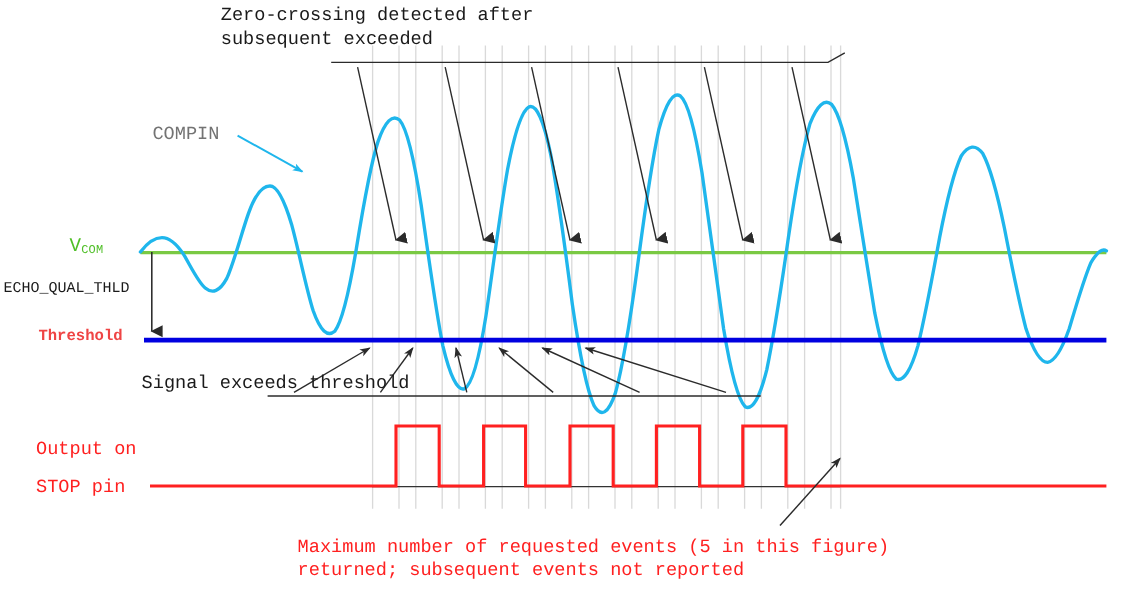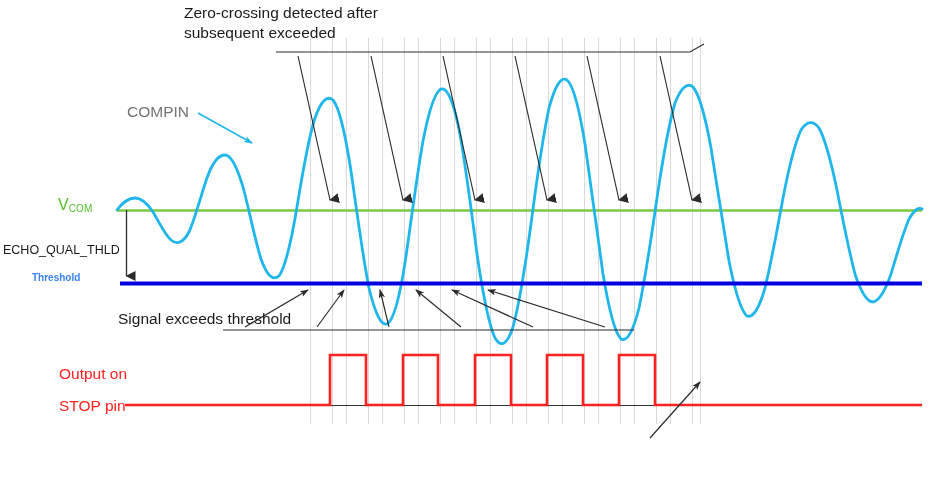--- a/index.html
+++ b/index.html
@@ -5,39 +5,39 @@
   html, body {
     margin: 0;
     padding: 0;
     background: #ffffff;
   }
   #figure {
     position: relative;
     width: 944px;
     height: 491px;
     background: #ffffff;
-    font-family: Liberation Sans, sans-serif;
+    font-family: Liberation Mono, monospace;
     overflow: hidden;
   }
   #figure svg {
     position: absolute;
     left: 0;
     top: 0;
   }
   .lbl {
     position: absolute;
     white-space: pre;
     line-height: 1.18;
   }
   .lbl-black { color: #1a1a1a; font-size: 15.5px; }
-  .lbl-small { color: #1a1a1a; font-size: 12.5px; margin-top: 10px; }
+  .lbl-small { color: #1a1a1a; font-size: 12.5px; }
   .lbl-green { color: #4fbf27; font-size: 16px; }
-  .lbl-blue  { color: #3b82f6; font-size: 10px; font-weight: 600; }
+  .lbl-blue  { color: #ef4444; font-size: 13px; font-weight: 600; }
   .lbl-cyan  { color: #737373; font-size: 15.5px; }
-  .lbl-red   { color: #ff2020; font-size: 15.5px; margin-left: 29px; }
+  .lbl-red   { color: #ff2020; font-size: 15.5px; }
   .sub { font-size: 10px; vertical-align: -0.18em; letter-spacing: 0.2px; }
 </style>
 </head>
 <body>
 
 <div id="figure">
 
   <svg width="944" height="491" viewBox="0 0 944 491">
     <defs>
       <marker id="arrowDark" markerWidth="10" markerHeight="10" refX="8" refY="3.2" orient="auto" markerUnits="userSpaceOnUse">
@@ -173,14 +173,16 @@
 
   <div class="lbl lbl-small" style="left:3px; top:233px;">ECHO_QUAL_THLD</div>
 
   <div class="lbl lbl-blue" style="left:32px; top:272px;">Threshold</div>
 
   <div class="lbl lbl-black" style="left:78px; top:310px;margin-left:40px;">Signal exceeds threshold</div>
 
   <div class="lbl lbl-red" style="left:30px; top:365px;">Output on</div>
   <div class="lbl lbl-red" style="left:30px; top:397px;">STOP pin</div>
 
+  <div class="lbl lbl-red" style="left:248px; top:447px;">Maximum number of requested events (5 in this figure)</div>
+  <div class="lbl lbl-red" style="left:248px; top:466px;">returned; subsequent events not reported</div>
 
 </div>
 
 </body></html>

